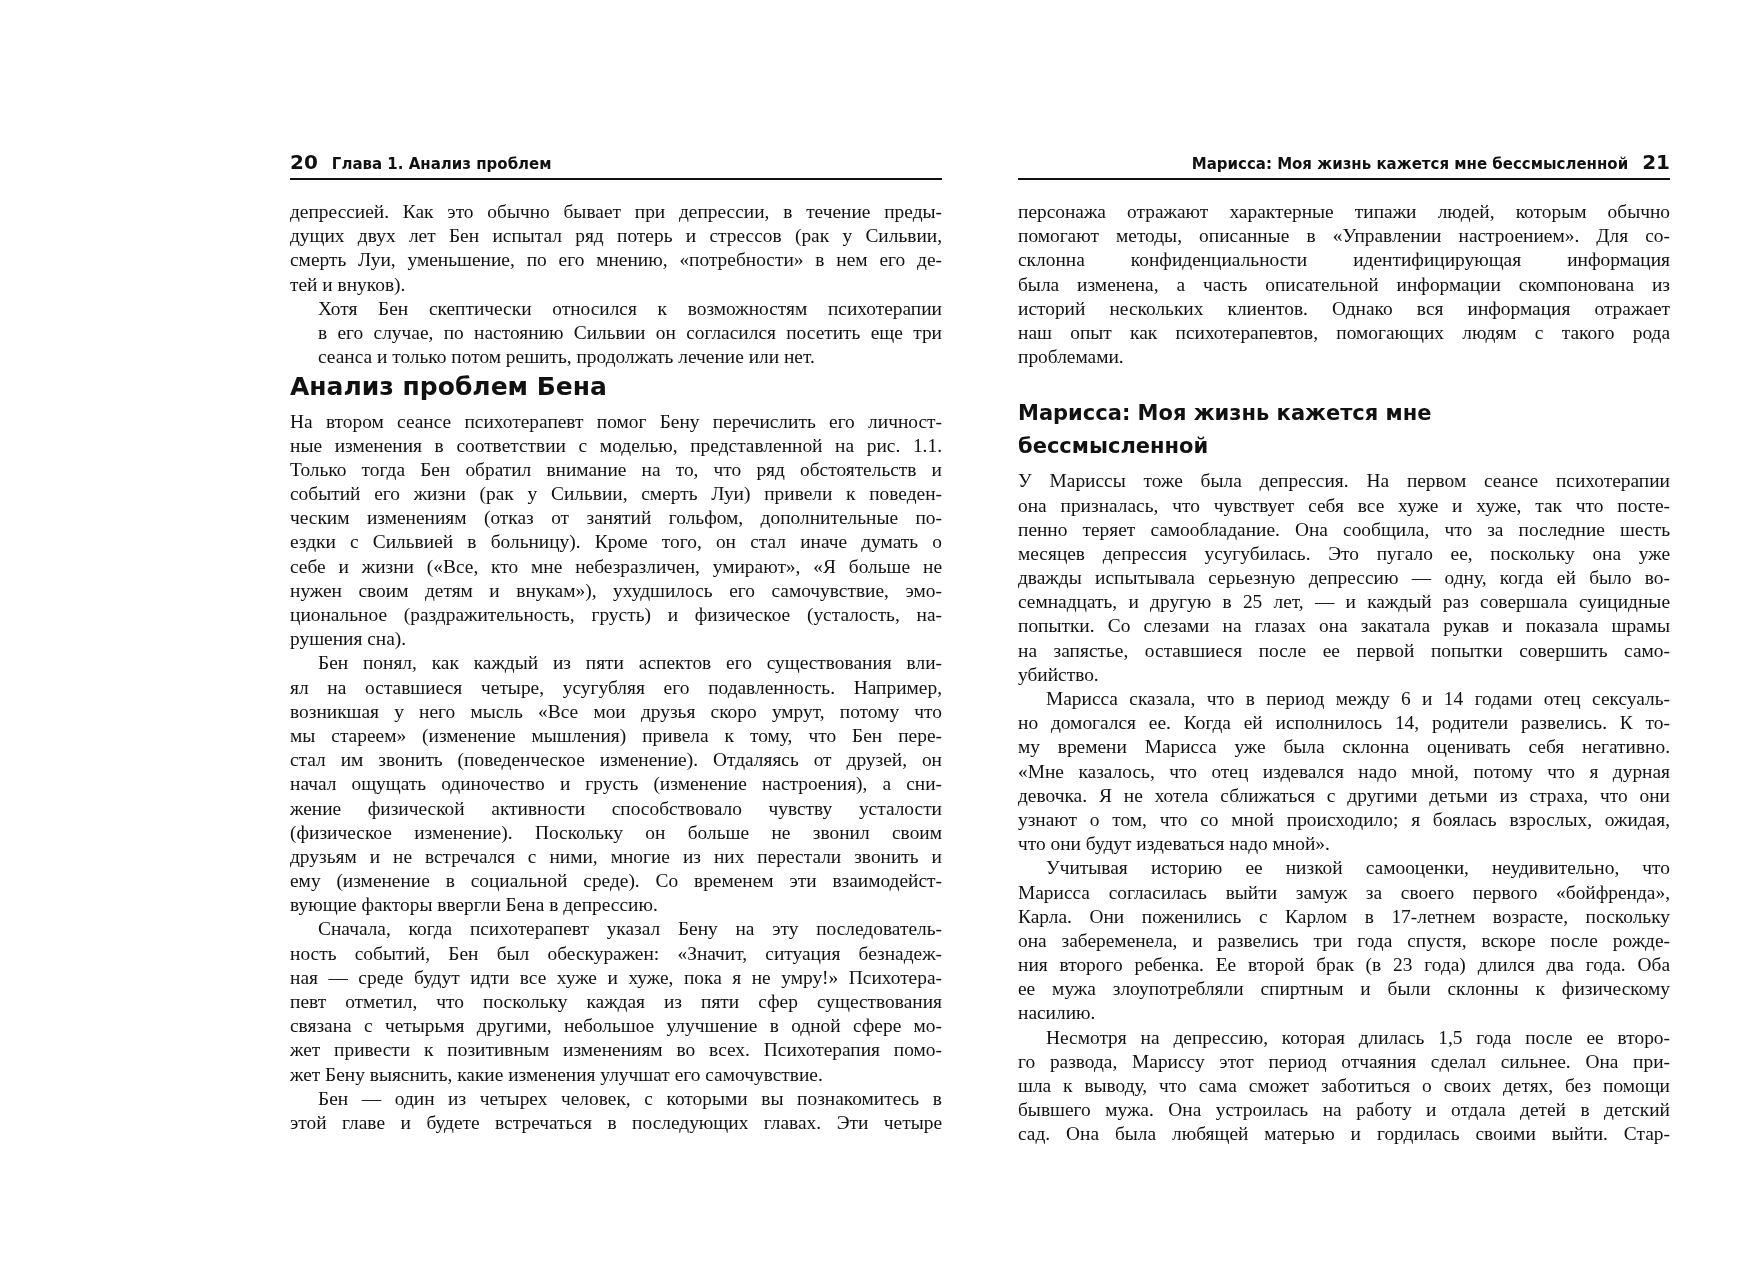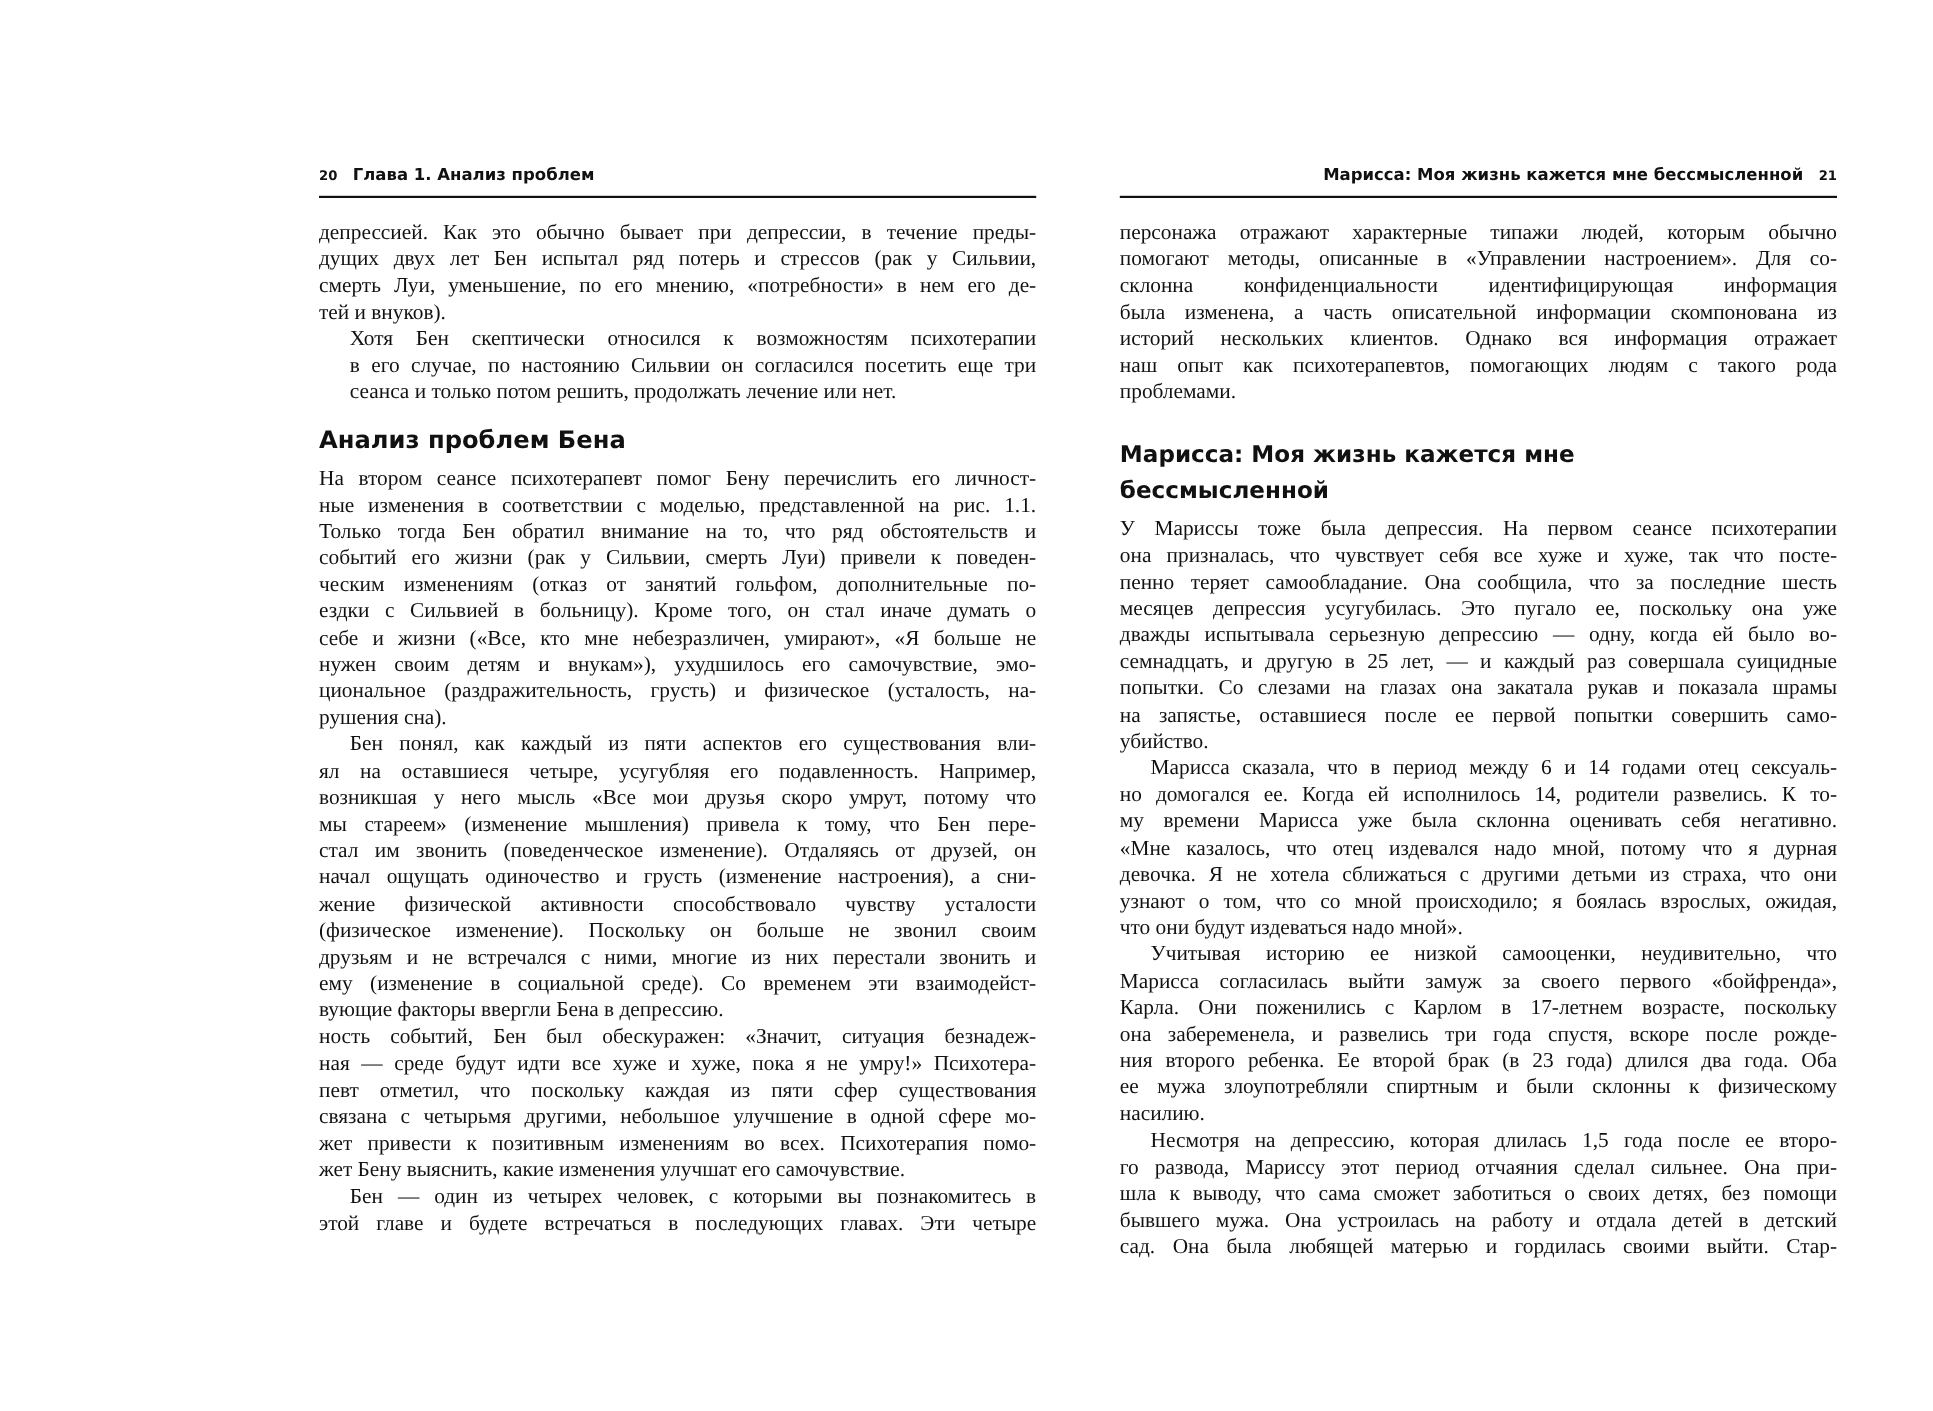--- a/index.html
+++ b/index.html
@@ -1,30 +1,30 @@
 <!DOCTYPE html>
 <html><head>
 <meta charset="utf-8">
 <style>
   html, body { margin: 0; padding: 0; background: #ffffff; }
   body { width: 1757px; height: 1283px; position: relative; overflow: hidden; font-family: "Liberation Serif", "DejaVu Serif", serif; color: #111; }
   .page { position: absolute; top: 150px; }
   .page-left { left: 290px; width: 652px; }
   .page-right { left: 1018px; width: 652px; }
   .running-head { display: flex; align-items: baseline; height: 28px; border-bottom: 2px solid #111; font-family: "DejaVu Sans", "Liberation Sans", sans-serif; font-size: 15px; font-weight: bold; }
-  .running-head .pnum { font-size: 12px; font-weight: bold; margin-right: 14px; }
+  .running-head .pnum { font-size: 20px; font-weight: bold; margin-right: 14px; }
   .page-right .running-head { justify-content: flex-end; text-align: right; }
   .page-right .running-head .pnum { margin-right: 0; margin-left: 14px; }
   .body { margin-top: 20px; font-size: 19.4px; line-height: 24.2px; text-align: justify; }
   .body p { margin: 0; }
   .body p.indent { text-indent: 28px; }
   .line { display: block; text-align: justify; text-align-last: justify; white-space: nowrap; height: 24.2px; }
   .line.last { text-align-last: left; }
   h2 { font-family: "DejaVu Sans", "Liberation Sans", sans-serif; font-weight: bold; margin: 0; color: #111; }
-  .h-left { font-size: 22px; margin: 20px 0 10px 0; }
+  .h-left { font-size: 25px; margin: 6px 0 10px 0; }
   .h-right { font-size: 21px; line-height: 33px; margin: 28px 0 6px 0; }
 </style>
 </head>
 <body>
 
 <div class="page page-left">
   <div class="running-head">
     <span class="pnum">20</span>
     <span>Глава 1. Анализ проблем</span>
   </div>
@@ -60,20 +60,21 @@
       <span class="line">мы стареем» (изменение мышления) привела к тому, что Бен пере-</span>
       <span class="line">стал им звонить (поведенческое изменение). Отдаляясь от друзей, он</span>
       <span class="line">начал ощущать одиночество и грусть (изменение настроения), а сни-</span>
       <span class="line">жение физической активности способствовало чувству усталости</span>
       <span class="line">(физическое изменение). Поскольку он больше не звонил своим</span>
       <span class="line">друзьям и не встречался с ними, многие из них перестали звонить и</span>
       <span class="line">ему (изменение в социальной среде). Со временем эти взаимодейст-</span>
       <span class="line last">вующие факторы ввергли Бена в депрессию.</span>
     </p>
     <p>
+      <span class="line" style="text-indent:28px">Сначала, когда психотерапевт указал Бену на эту последователь-</span>
       <span class="line">ность событий, Бен был обескуражен: «Значит, ситуация безнадеж-</span>
       <span class="line">ная — среде будут идти все хуже и хуже, пока я не умру!» Психотера-</span>
       <span class="line">певт отметил, что поскольку каждая из пяти сфер существования</span>
       <span class="line">связана с четырьмя другими, небольшое улучшение в одной сфере мо-</span>
       <span class="line">жет привести к позитивным изменениям во всех. Психотерапия помо-</span>
       <span class="line last">жет Бену выяснить, какие изменения улучшат его самочувствие.</span>
     </p>
     <p>
       <span class="line" style="text-indent:28px">Бен — один из четырех человек, с которыми вы познакомитесь в</span>
       <span class="line">этой главе и будете встречаться в последующих главах. Эти четыре</span>

